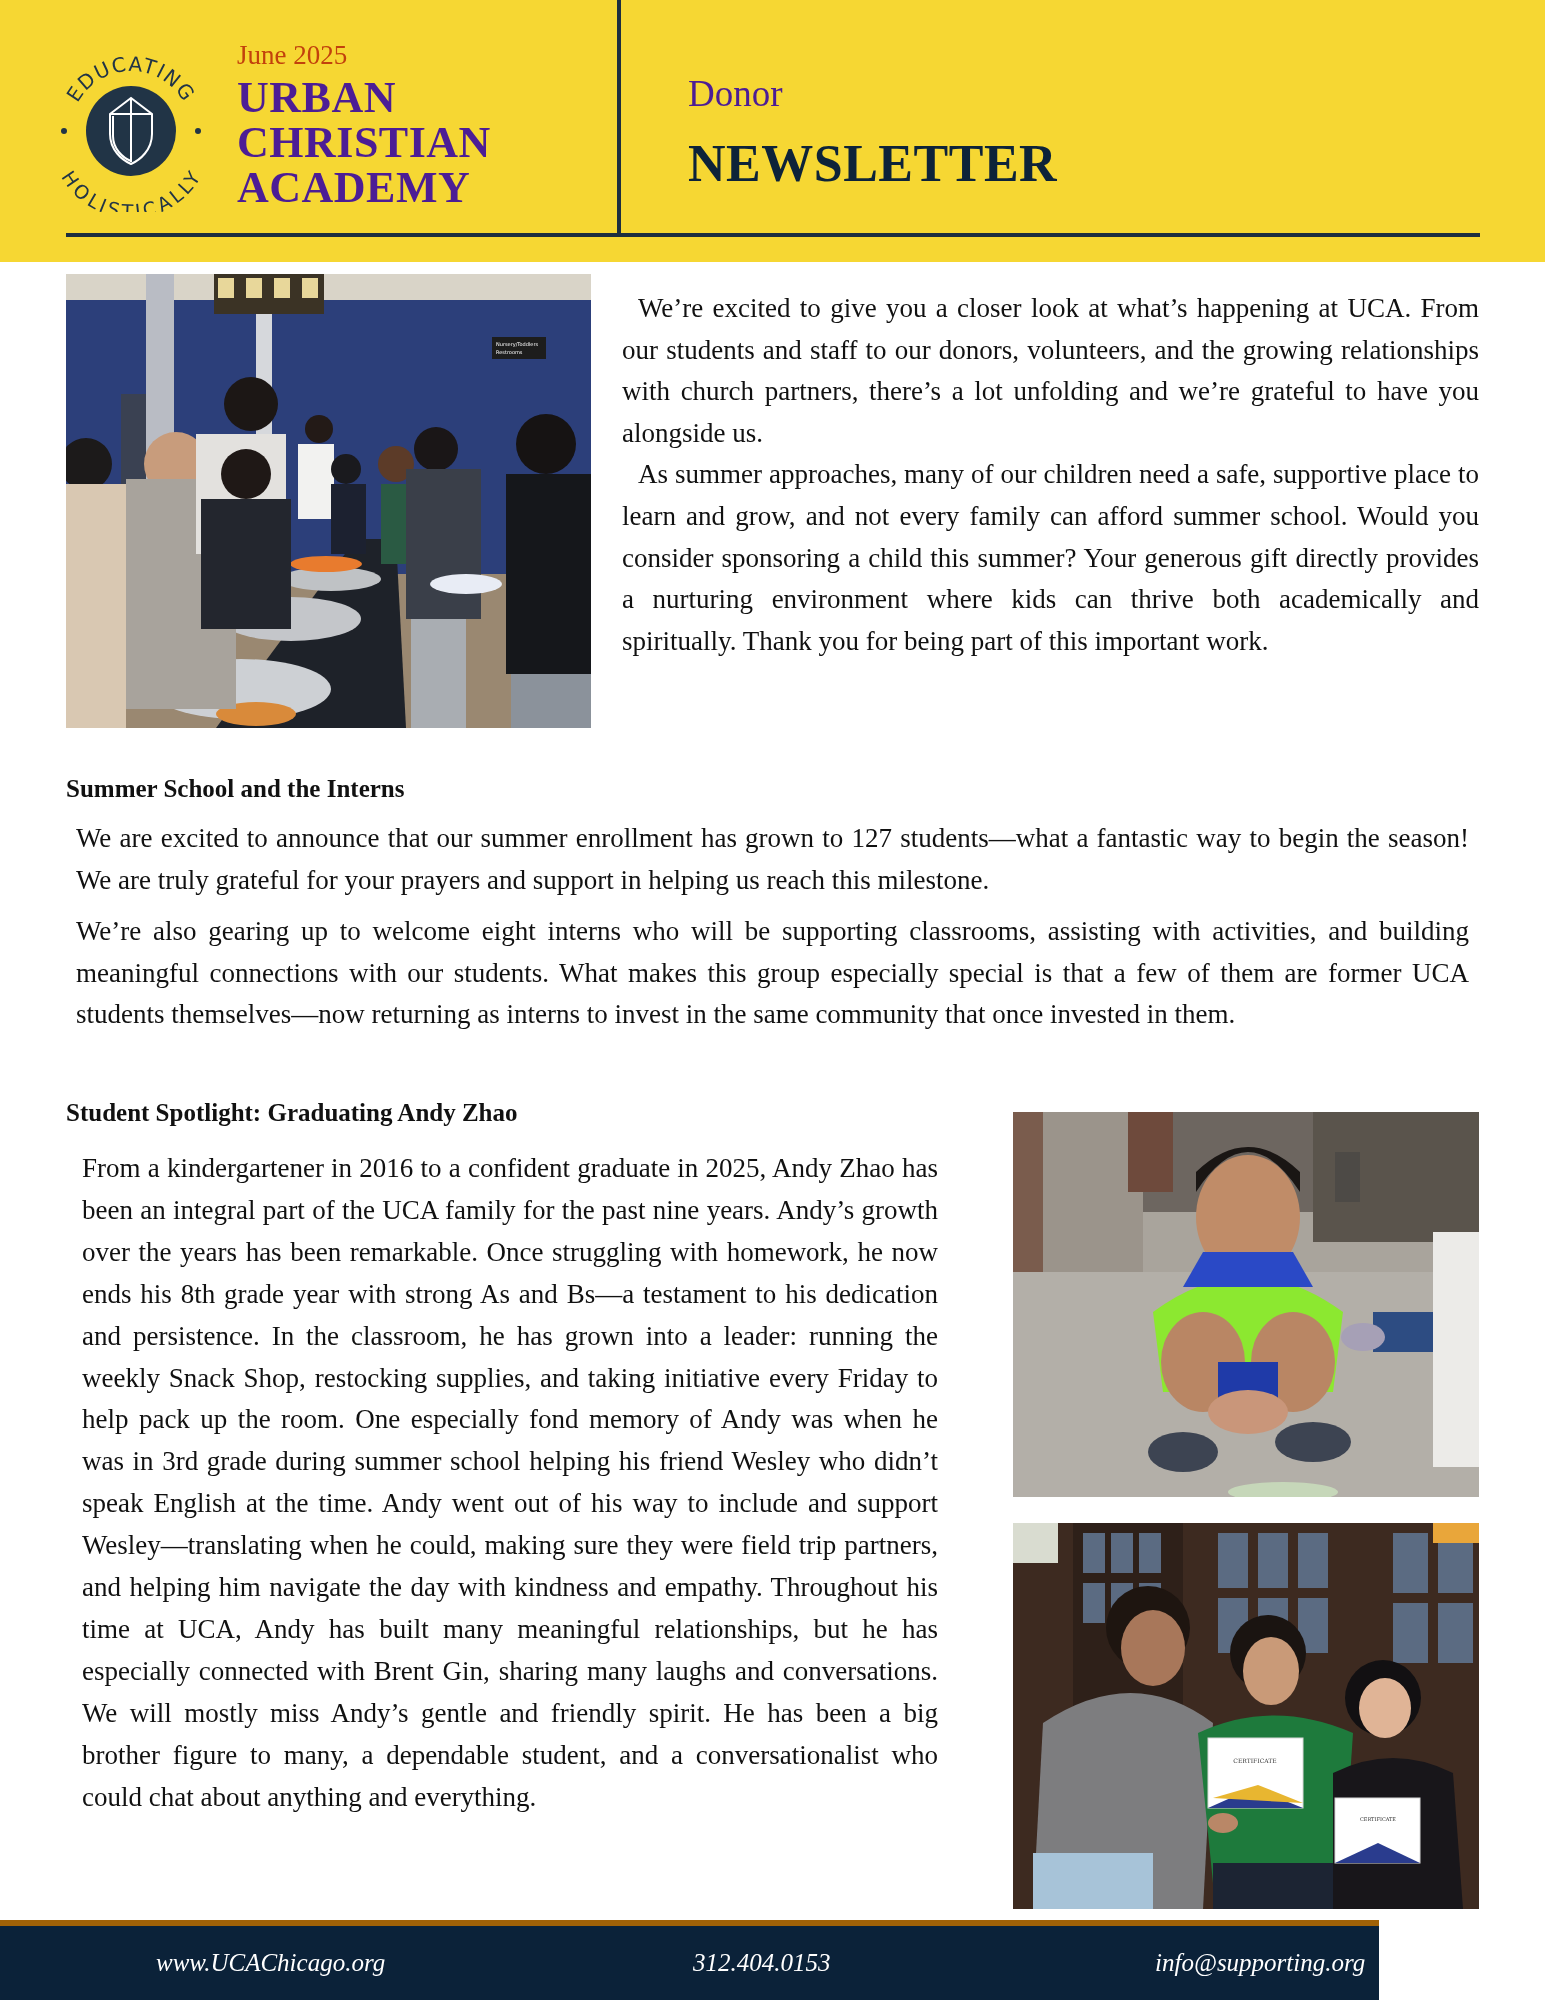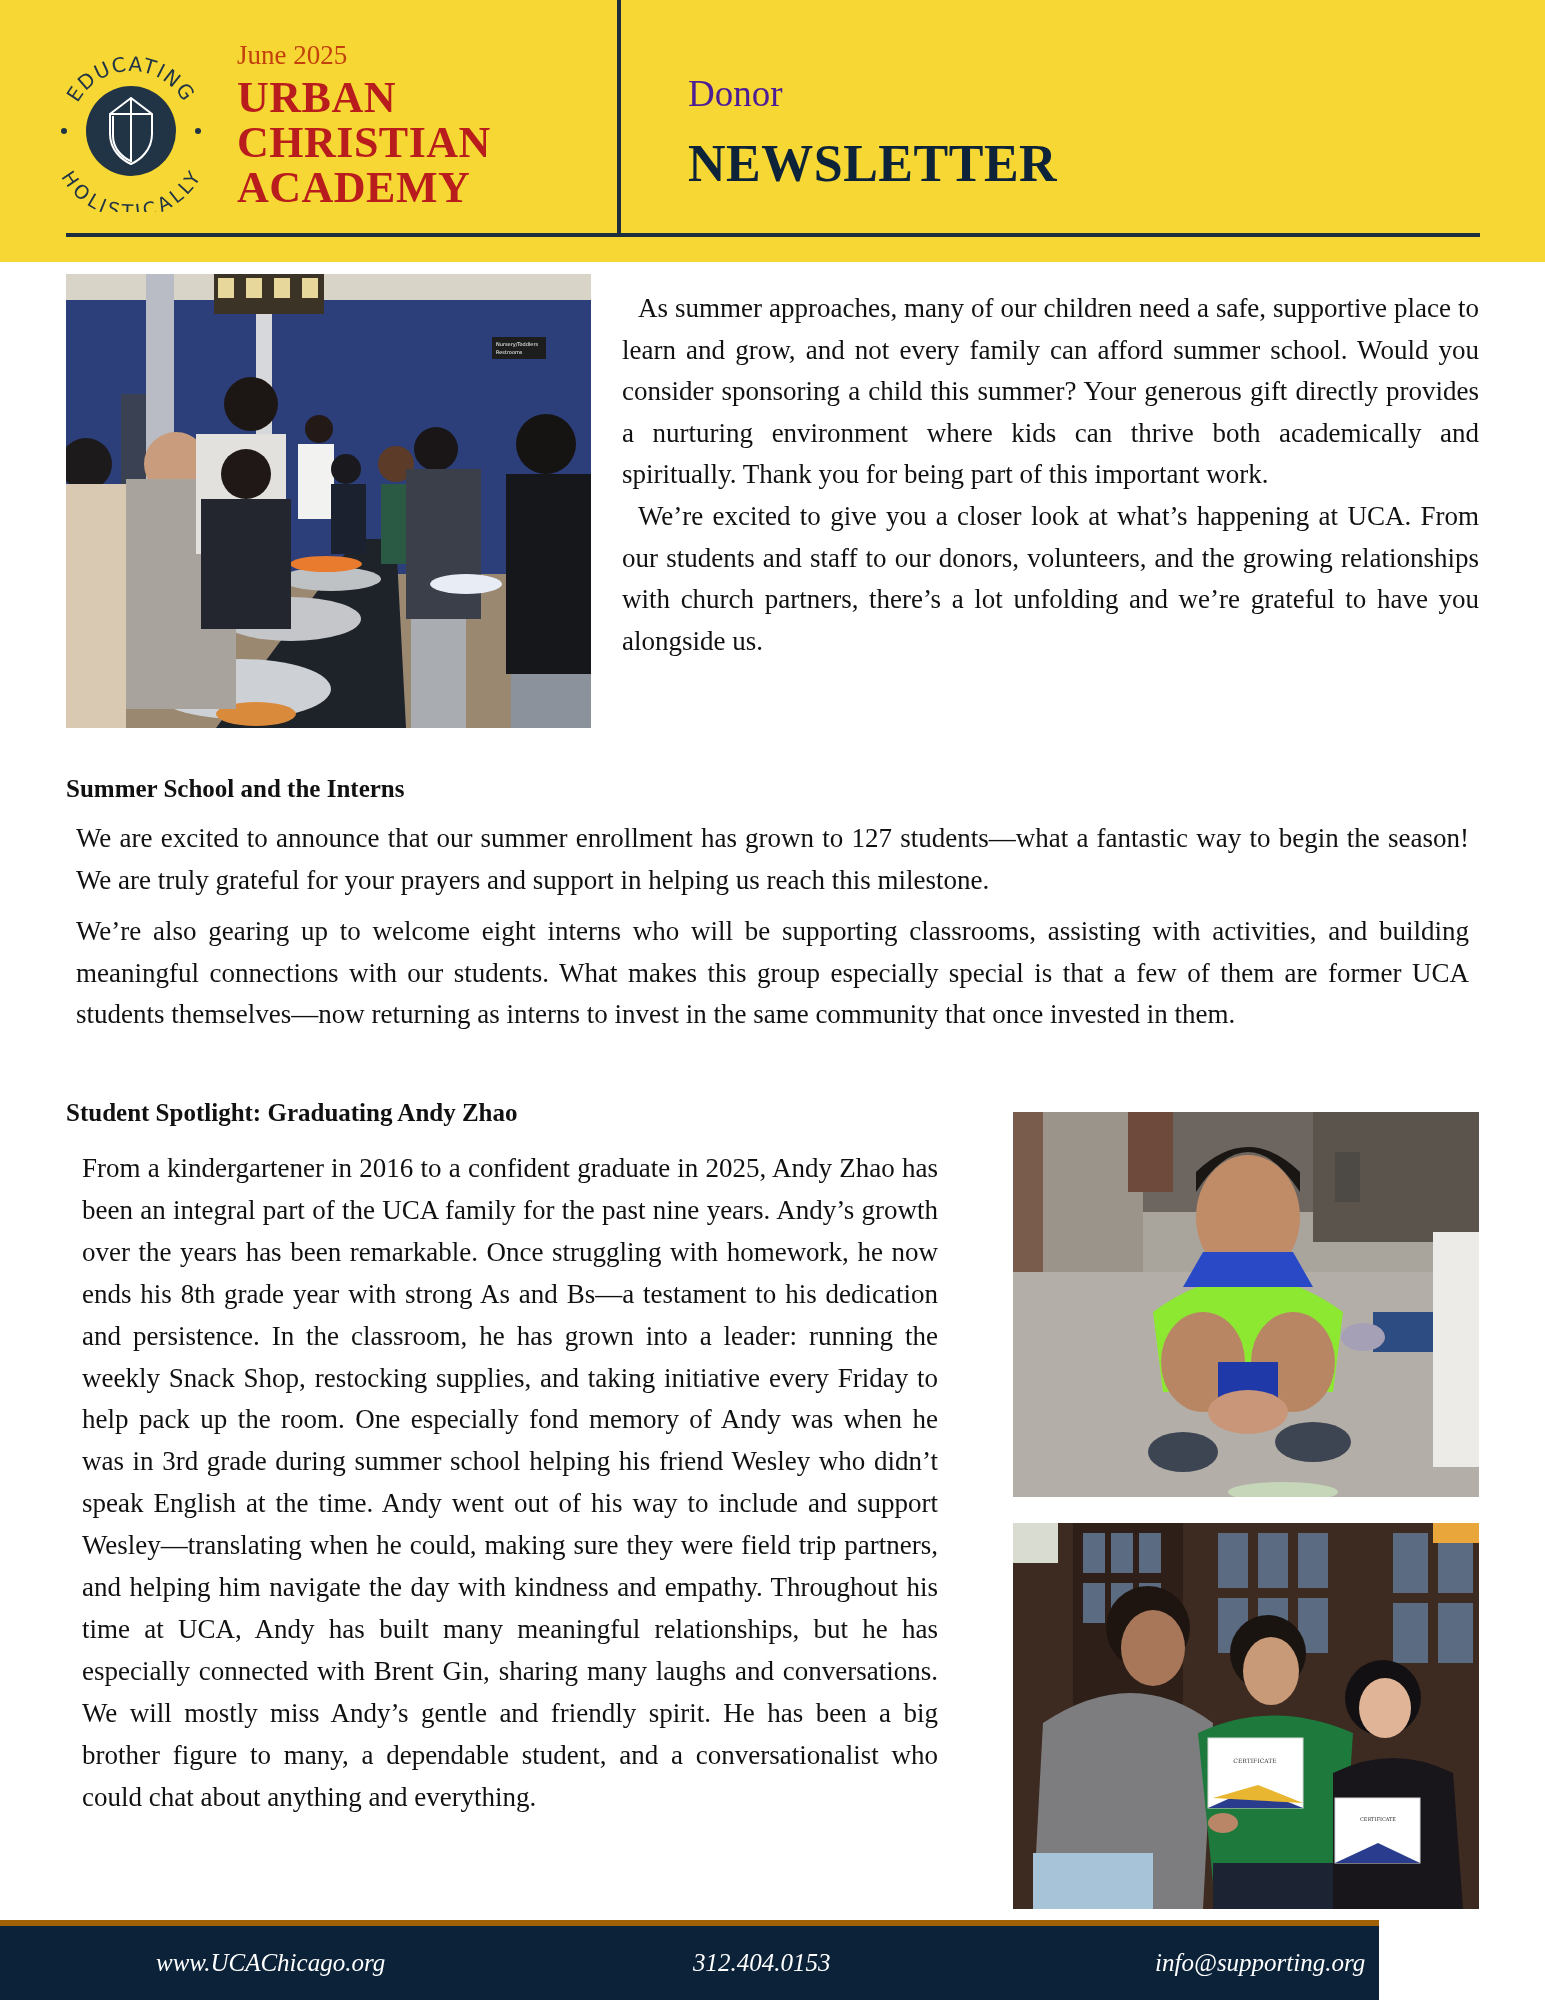--- a/index.html
+++ b/index.html
@@ -8,21 +8,21 @@
 
     
     .header { position: absolute; left: 0; top: 0; width: 1545px; height: 262px; background: #f6d733; }
     .header .vline { position: absolute; left: 617px; top: 0; width: 4px; height: 237px; background: #1d2e3f; }
     .header .hline { position: absolute; left: 66px; top: 233px; width: 1414px; height: 4px; background: #1d2e3f; }
 
     .logo { position: absolute; left: 50px; top: 50px; width: 162px; height: 162px; }
     .logo svg { width: 162px; height: 162px; display: block; }
 
     .date { position: absolute; left: 237px; top: 40px; font-size: 27px; color: #c2410c; line-height: 30px; }
-    .org-name { position: absolute; left: 237px; top: 75px; font-weight: bold; font-size: 44px; line-height: 45px; color: #b91c1c; letter-spacing: 0.5px; }
+    .org-name { position: absolute; left: 237px; top: 75px; font-weight: bold; font-size: 44px; line-height: 45px; color: #4c1d95; letter-spacing: 0.5px; }
     .org-name span { display: block; }
 
     .donor { position: absolute; left: 688px; top: 74px; font-size: 37px; color: #4c1d95; line-height: 40px; }
     .newsletter-title { position: absolute; left: 688px; top: 124px; font-weight: bold; font-size: 52px; line-height: 80px; color: #0d2339; letter-spacing: 0.5px; }
 
     
     .photo { position: absolute; overflow: hidden; }
     .photo svg { width: 100%; height: 100%; display: block; }
     .photo-1 { left: 66px; top: 274px; width: 525px; height: 454px; }
     .photo-2 { left: 1013px; top: 1112px; width: 466px; height: 385px; }
@@ -131,22 +131,22 @@
     <rect x="340" y="195" width="75" height="150" fill="#3a3f49"></rect>
     <rect x="345" y="345" width="55" height="109" fill="#a9adb2"></rect>
     <ellipse cx="400" cy="310" rx="36" ry="10" fill="#e8ecf5"></ellipse>
     <circle cx="480" cy="170" r="30" fill="#161313"></circle>
     <rect x="440" y="200" width="85" height="200" fill="#15171b"></rect>
     <rect x="445" y="400" width="80" height="54" fill="#8b929b"></rect>
   </svg>
 </div>
 
 <section class="letter">
+  <p class="indent">We’re excited to give you a closer look at what’s happening at UCA. From our students and staff to our donors, volunteers, and the growing relationships with church partners, there’s a lot unfolding and we’re grateful to have you alongside us.</p>
   <p class="indent">As summer approaches, many of our children need a safe, supportive place to learn and grow, and not every family can afford summer school. Would you consider sponsoring a child this summer? Your generous gift directly provides a nurturing environment where kids can thrive both academically and spiritually. Thank you for being part of this important work.</p>
-  <p class="indent">We’re excited to give you a closer look at what’s happening at UCA. From our students and staff to our donors, volunteers, and the growing relationships with church partners, there’s a lot unfolding and we’re grateful to have you alongside us.</p>
 </section>
 
 <section class="summer">
   <h2 class="section-heading">Summer School and the Interns</h2>
   <p>We are excited to announce that our summer enrollment has grown to 127 students—what a fantastic way to begin the season! We are truly grateful for your prayers and support in helping us reach this milestone.</p>
   <p>We’re also gearing up to welcome eight interns who will be supporting classrooms, assisting with activities, and building meaningful connections with our students. What makes this group especially special is that a few of them are former UCA students themselves—now returning as interns to invest in the same community that once invested in them.</p>
 </section>
 
 <section class="spotlight">
   <h2 class="section-heading">Student Spotlight: Graduating Andy Zhao</h2>

